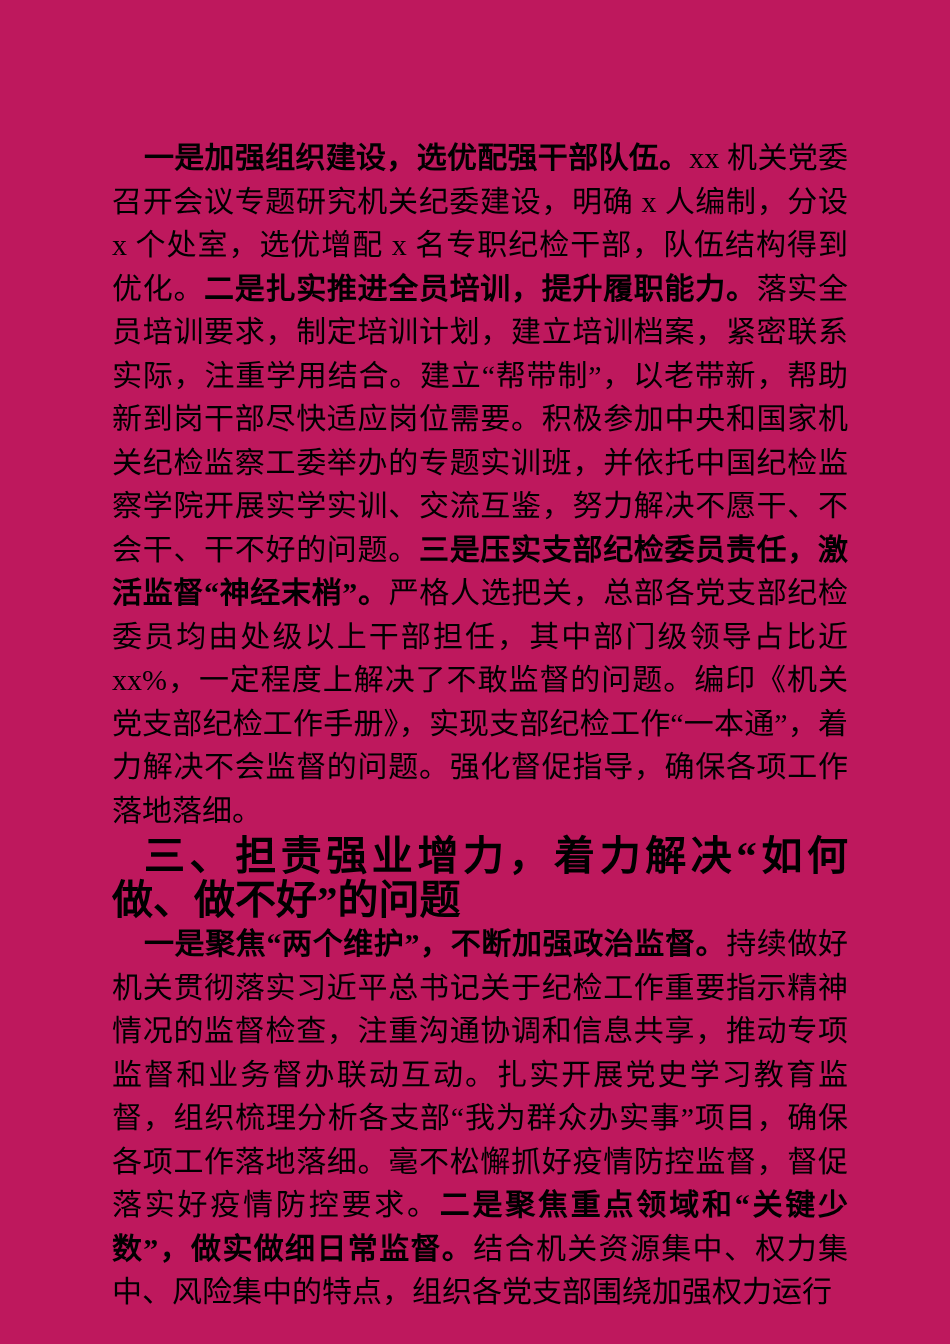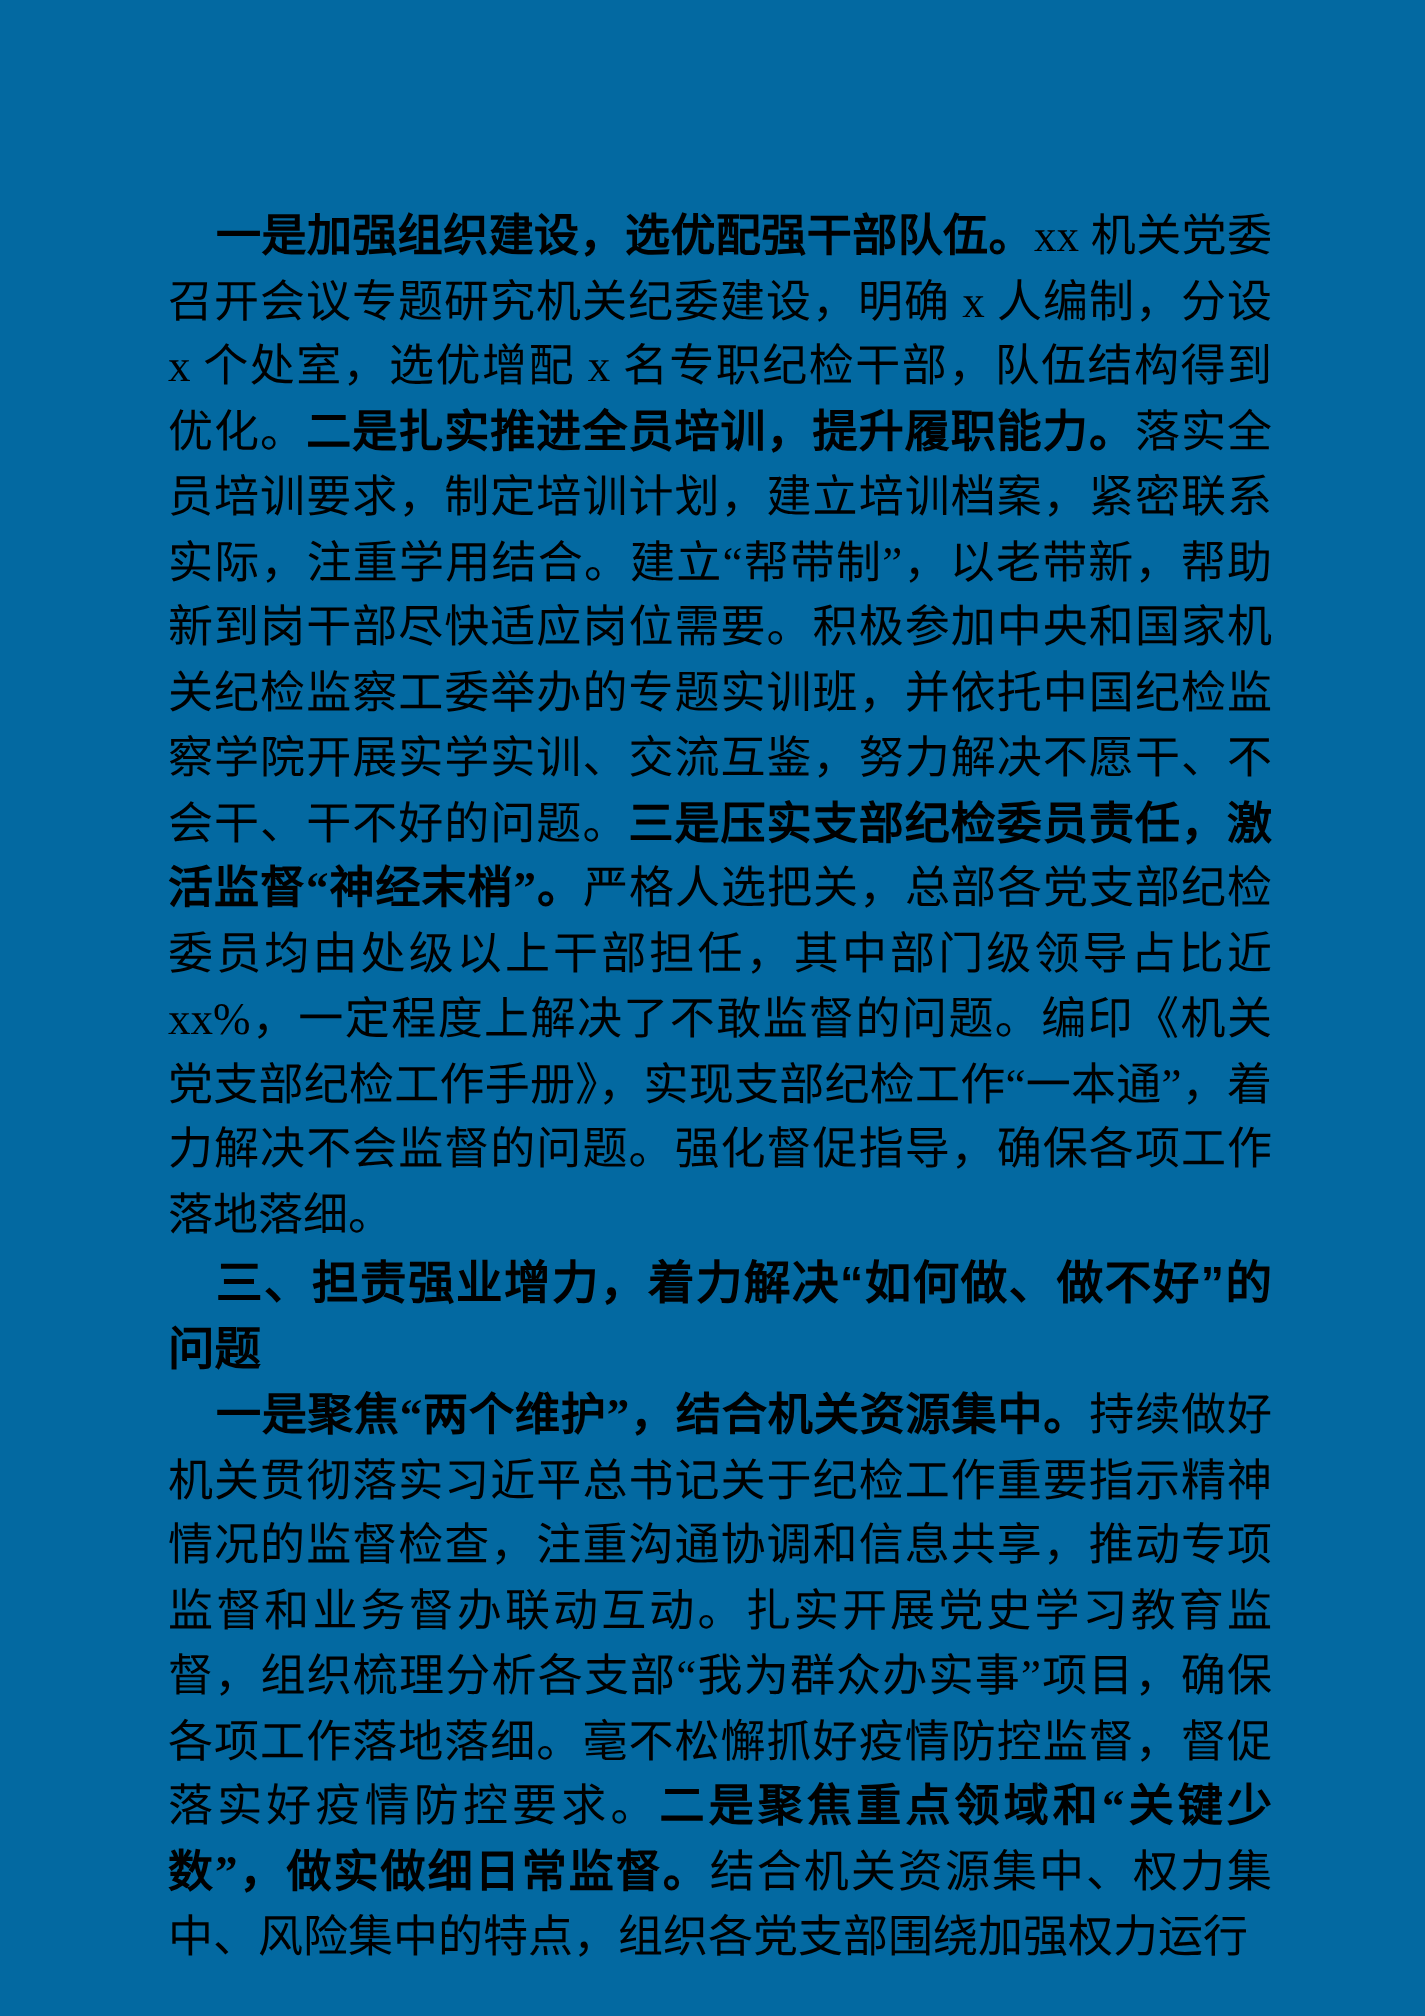--- a/index.html
+++ b/index.html
@@ -4,21 +4,21 @@
 <style>
   html, body {
     margin: 0;
     padding: 0;
     background: #ffffff;
   }
   .page {
     position: relative;
     width: 950px;
     height: 1344px;
-    background: #0369a1;
+    background: #be185d;
     overflow: hidden;
   }
   .content {
     position: absolute;
     left: 112px;
     top: 136px;
     width: 736px;
     color: #000000;
     font-family: "Liberation Serif", serif;
     font-size: 30px;
@@ -31,37 +31,37 @@
     padding: 0;
     text-indent: 32px;
   }
   .lead {
     font-weight: bold;
   }
   .section-heading {
     margin: 2px 0 0 0;
     padding: 0;
     text-indent: 32px;
-    font-family: Liberation Sans, sans-serif;
-    font-size: 31px;
+    font-family: Liberation Serif, serif;
+    font-size: 41px;
     font-weight: bold;
     line-height: 44px;
     color: #000000;
   }
 </style>
 </head>
 <body>
 
 <div class="page">
   <div class="content">
 
     <p>
       <b class="lead">一是加强组织建设，选优配强干部队伍。</b><span>xx 机关党委召开会议专题研究机关纪委建设，明确 x 人编制，分设 x 个处室，选优增配 x 名专职纪检干部，队伍结构得到优化。</span><b class="lead">二是扎实推进全员培训，提升履职能力。</b><span>落实全员培训要求，制定培训计划，建立培训档案，紧密联系实际，注重学用结合。建立“帮带制”，以老带新，帮助新到岗干部尽快适应岗位需要。积极参加中央和国家机关纪检监察工委举办的专题实训班，并依托中国纪检监察学院开展实学实训、交流互鉴，努力解决不愿干、不会干、干不好的问题。</span><b class="lead">三是压实支部纪检委员责任，激活监督“神经末梢”。</b><span>严格人选把关，总部各党支部纪检委员均由处级以上干部担任，其中部门级领导占比近 xx%，一定程度上解决了不敢监督的问题。编印《机关党支部纪检工作手册》，实现支部纪检工作“一本通”，着力解决不会监督的问题。强化督促指导，确保各项工作落地落细。</span>
     </p>
 
     <h2 class="section-heading">三、担责强业增力，着力解决“如何做、做不好”的问题</h2>
 
     <p>
-      <b class="lead">一是聚焦“两个维护”，结合机关资源集中。</b><span>持续做好机关贯彻落实习近平总书记关于纪检工作重要指示精神情况的监督检查，注重沟通协调和信息共享，推动专项监督和业务督办联动互动。扎实开展党史学习教育监督，组织梳理分析各支部“我为群众办实事”项目，确保各项工作落地落细。毫不松懈抓好疫情防控监督，督促落实好疫情防控要求。</span><b class="lead">二是聚焦重点领域和“关键少数”，做实做细日常监督。</b><span>结合机关资源集中、权力集中、风险集中的特点，组织各党支部围绕加强权力运行</span>
+      <b class="lead">一是聚焦“两个维护”，不断加强政治监督。</b><span>持续做好机关贯彻落实习近平总书记关于纪检工作重要指示精神情况的监督检查，注重沟通协调和信息共享，推动专项监督和业务督办联动互动。扎实开展党史学习教育监督，组织梳理分析各支部“我为群众办实事”项目，确保各项工作落地落细。毫不松懈抓好疫情防控监督，督促落实好疫情防控要求。</span><b class="lead">二是聚焦重点领域和“关键少数”，做实做细日常监督。</b><span>结合机关资源集中、权力集中、风险集中的特点，组织各党支部围绕加强权力运行</span>
     </p>
 
   </div>
 </div>
 
 </body></html>

